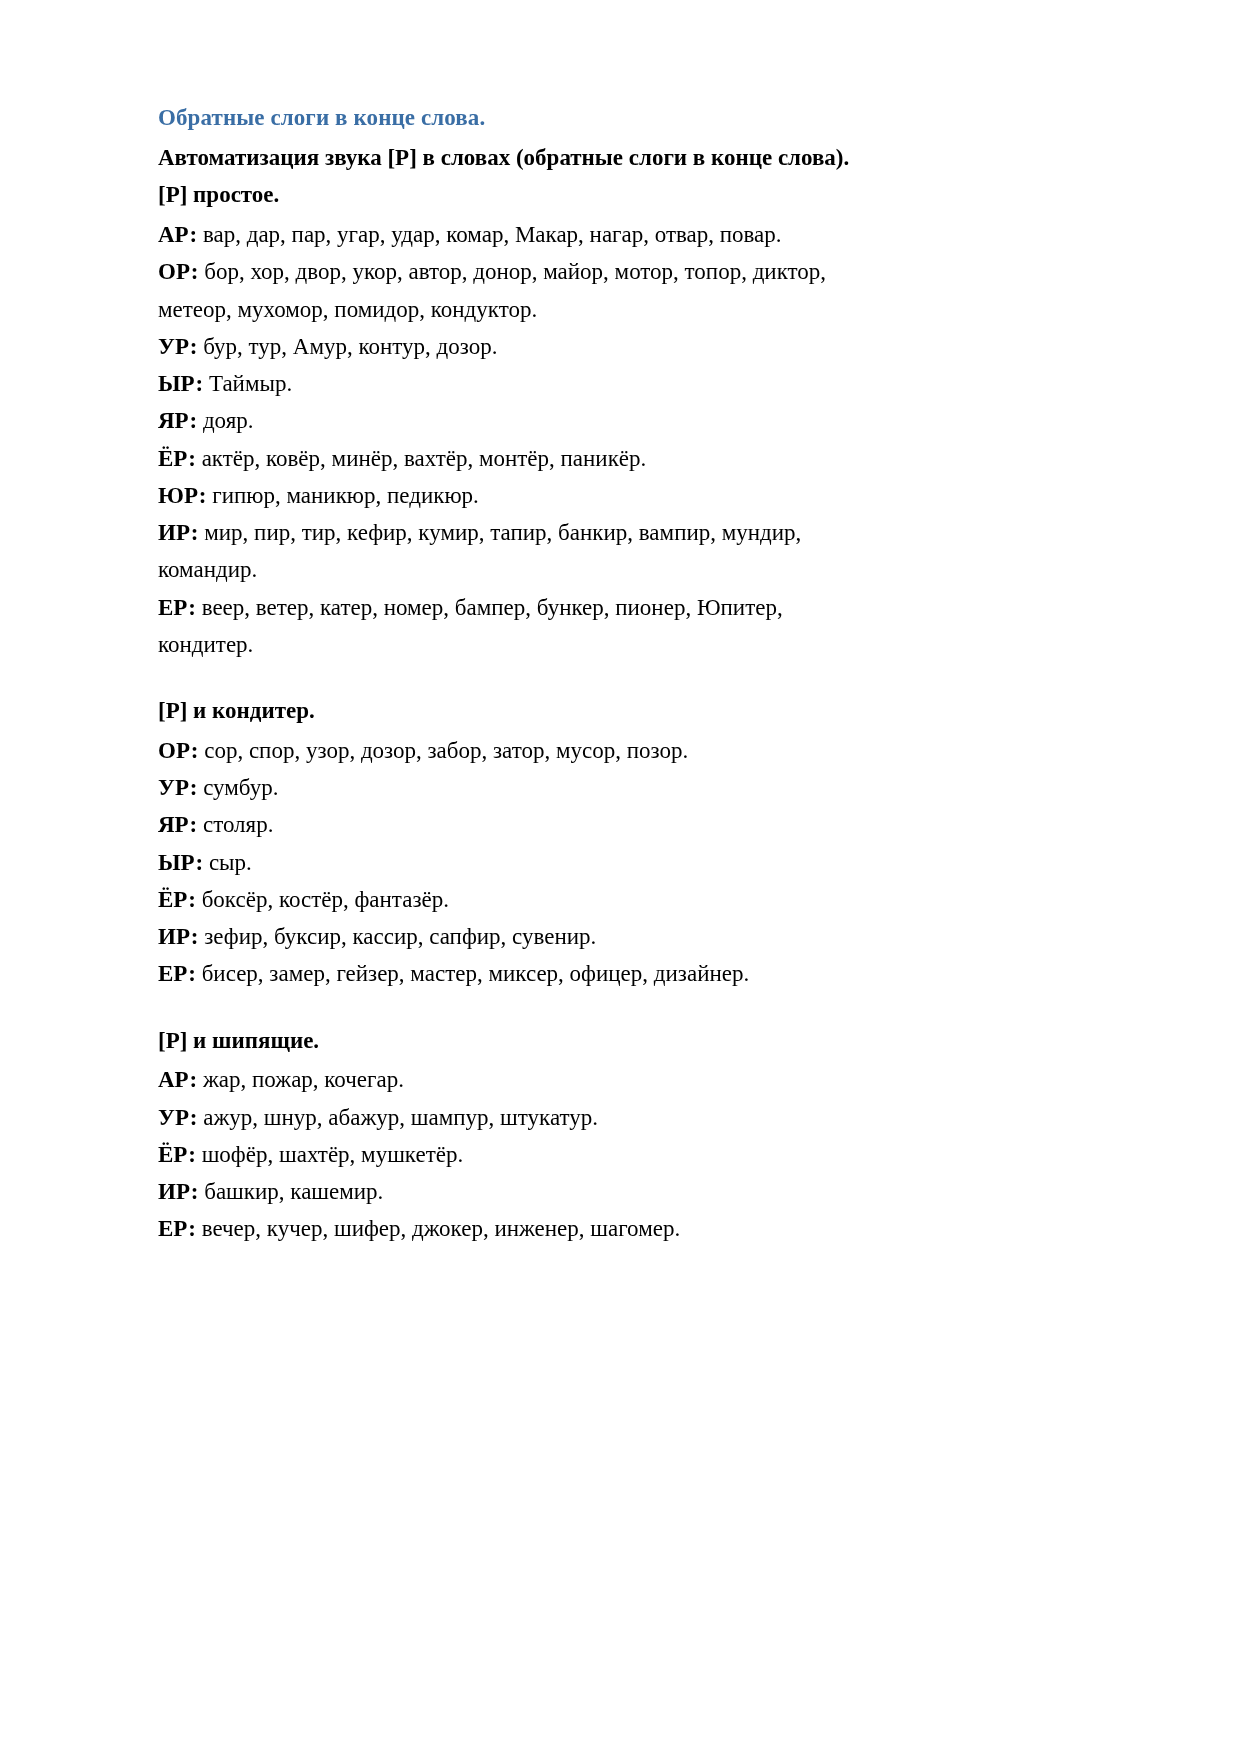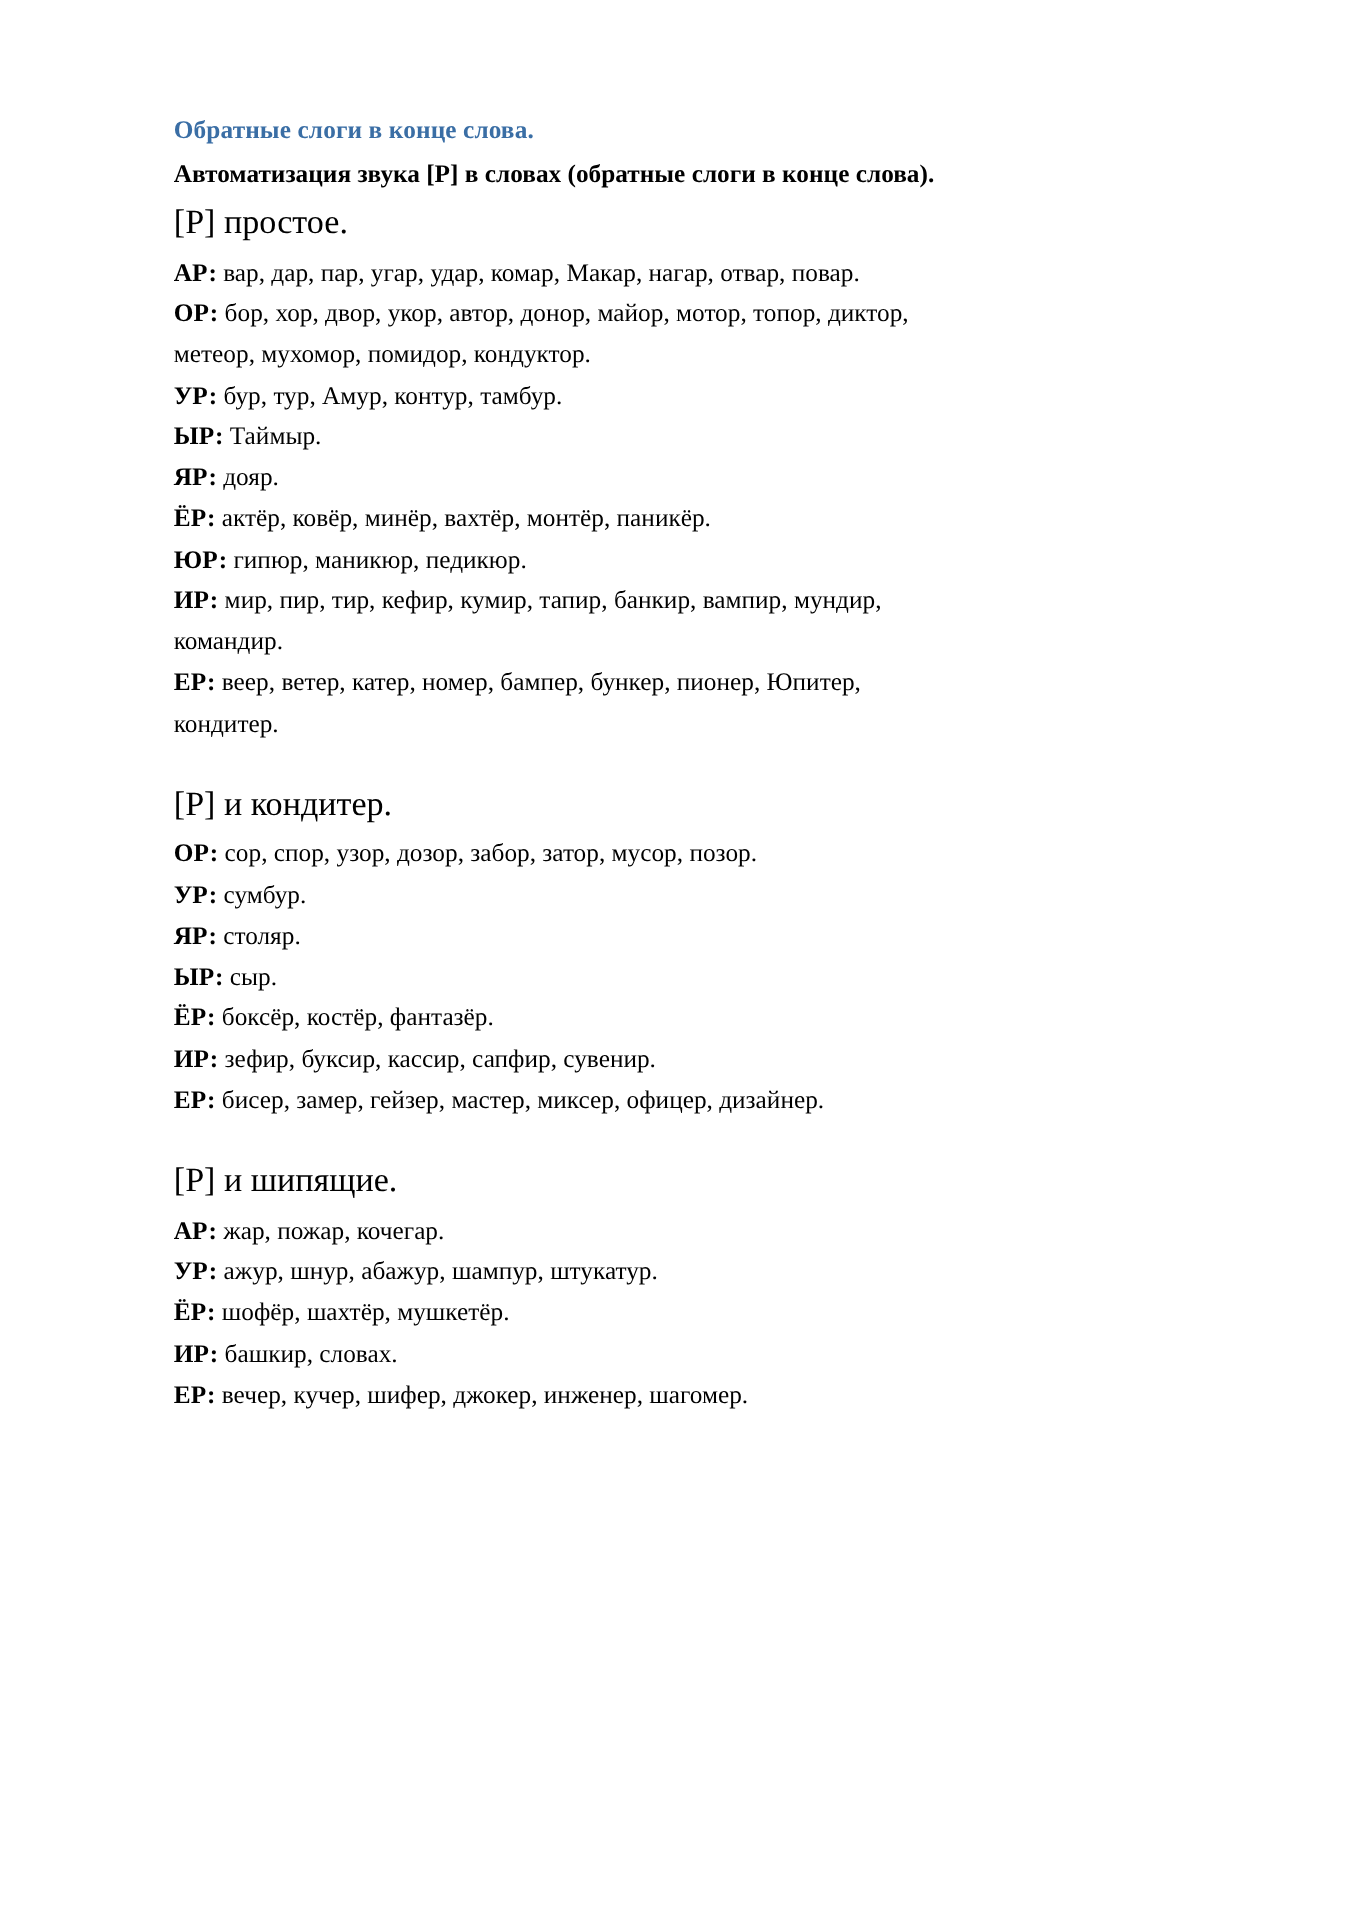--- a/index.html
+++ b/index.html
@@ -29,22 +29,22 @@
     margin: 0 0 4px 0;
     letter-spacing: 0.1px;
   }
   .subtitle {
     font-weight: bold;
     font-size: 23px;
     line-height: 1.55;
     margin: 0 0 2px 0;
   }
   .section-heading {
-    font-weight: normal;
-    font-size: 31px;
+    font-weight: bold;
+    font-size: 23px;
     line-height: 1.6;
     margin: 0 0 2px 0;
   }
   .entry {
     font-size: 23px;
     line-height: 1.62;
     margin: 0;
     text-align: left;
   }
   .entry .label {
@@ -74,21 +74,21 @@
     <p class="entry">
       <span class="label">АР:</span>
       <span class="words">вар, дар, пар, угар, удар, комар, Макар, нагар, отвар, повар.</span>
     </p>
     <p class="entry">
       <span class="label">ОР:</span>
       <span class="words">бор, хор, двор, укор, автор, донор, майор, мотор, топор, диктор, метеор, мухомор, помидор, кондуктор.</span>
     </p>
     <p class="entry">
       <span class="label">УР:</span>
-      <span class="words">бур, тур, Амур, контур, тамбур.</span>
+      <span class="words">бур, тур, Амур, контур, дозор.</span>
     </p>
     <p class="entry">
       <span class="label">ЫР:</span>
       <span class="words">Таймыр.</span>
     </p>
     <p class="entry">
       <span class="label">ЯР:</span>
       <span class="words">дояр.</span>
     </p>
     <p class="entry">
@@ -154,21 +154,21 @@
     <p class="entry">
       <span class="label">УР:</span>
       <span class="words">ажур, шнур, абажур, шампур, штукатур.</span>
     </p>
     <p class="entry">
       <span class="label">ЁР:</span>
       <span class="words">шофёр, шахтёр, мушкетёр.</span>
     </p>
     <p class="entry">
       <span class="label">ИР:</span>
-      <span class="words">башкир, словах.</span>
+      <span class="words">башкир, кашемир.</span>
     </p>
     <p class="entry">
       <span class="label">ЕР:</span>
       <span class="words">вечер, кучер, шифер, джокер, инженер, шагомер.</span>
     </p>
   </div>
 
 </div>
 
 </body></html>

